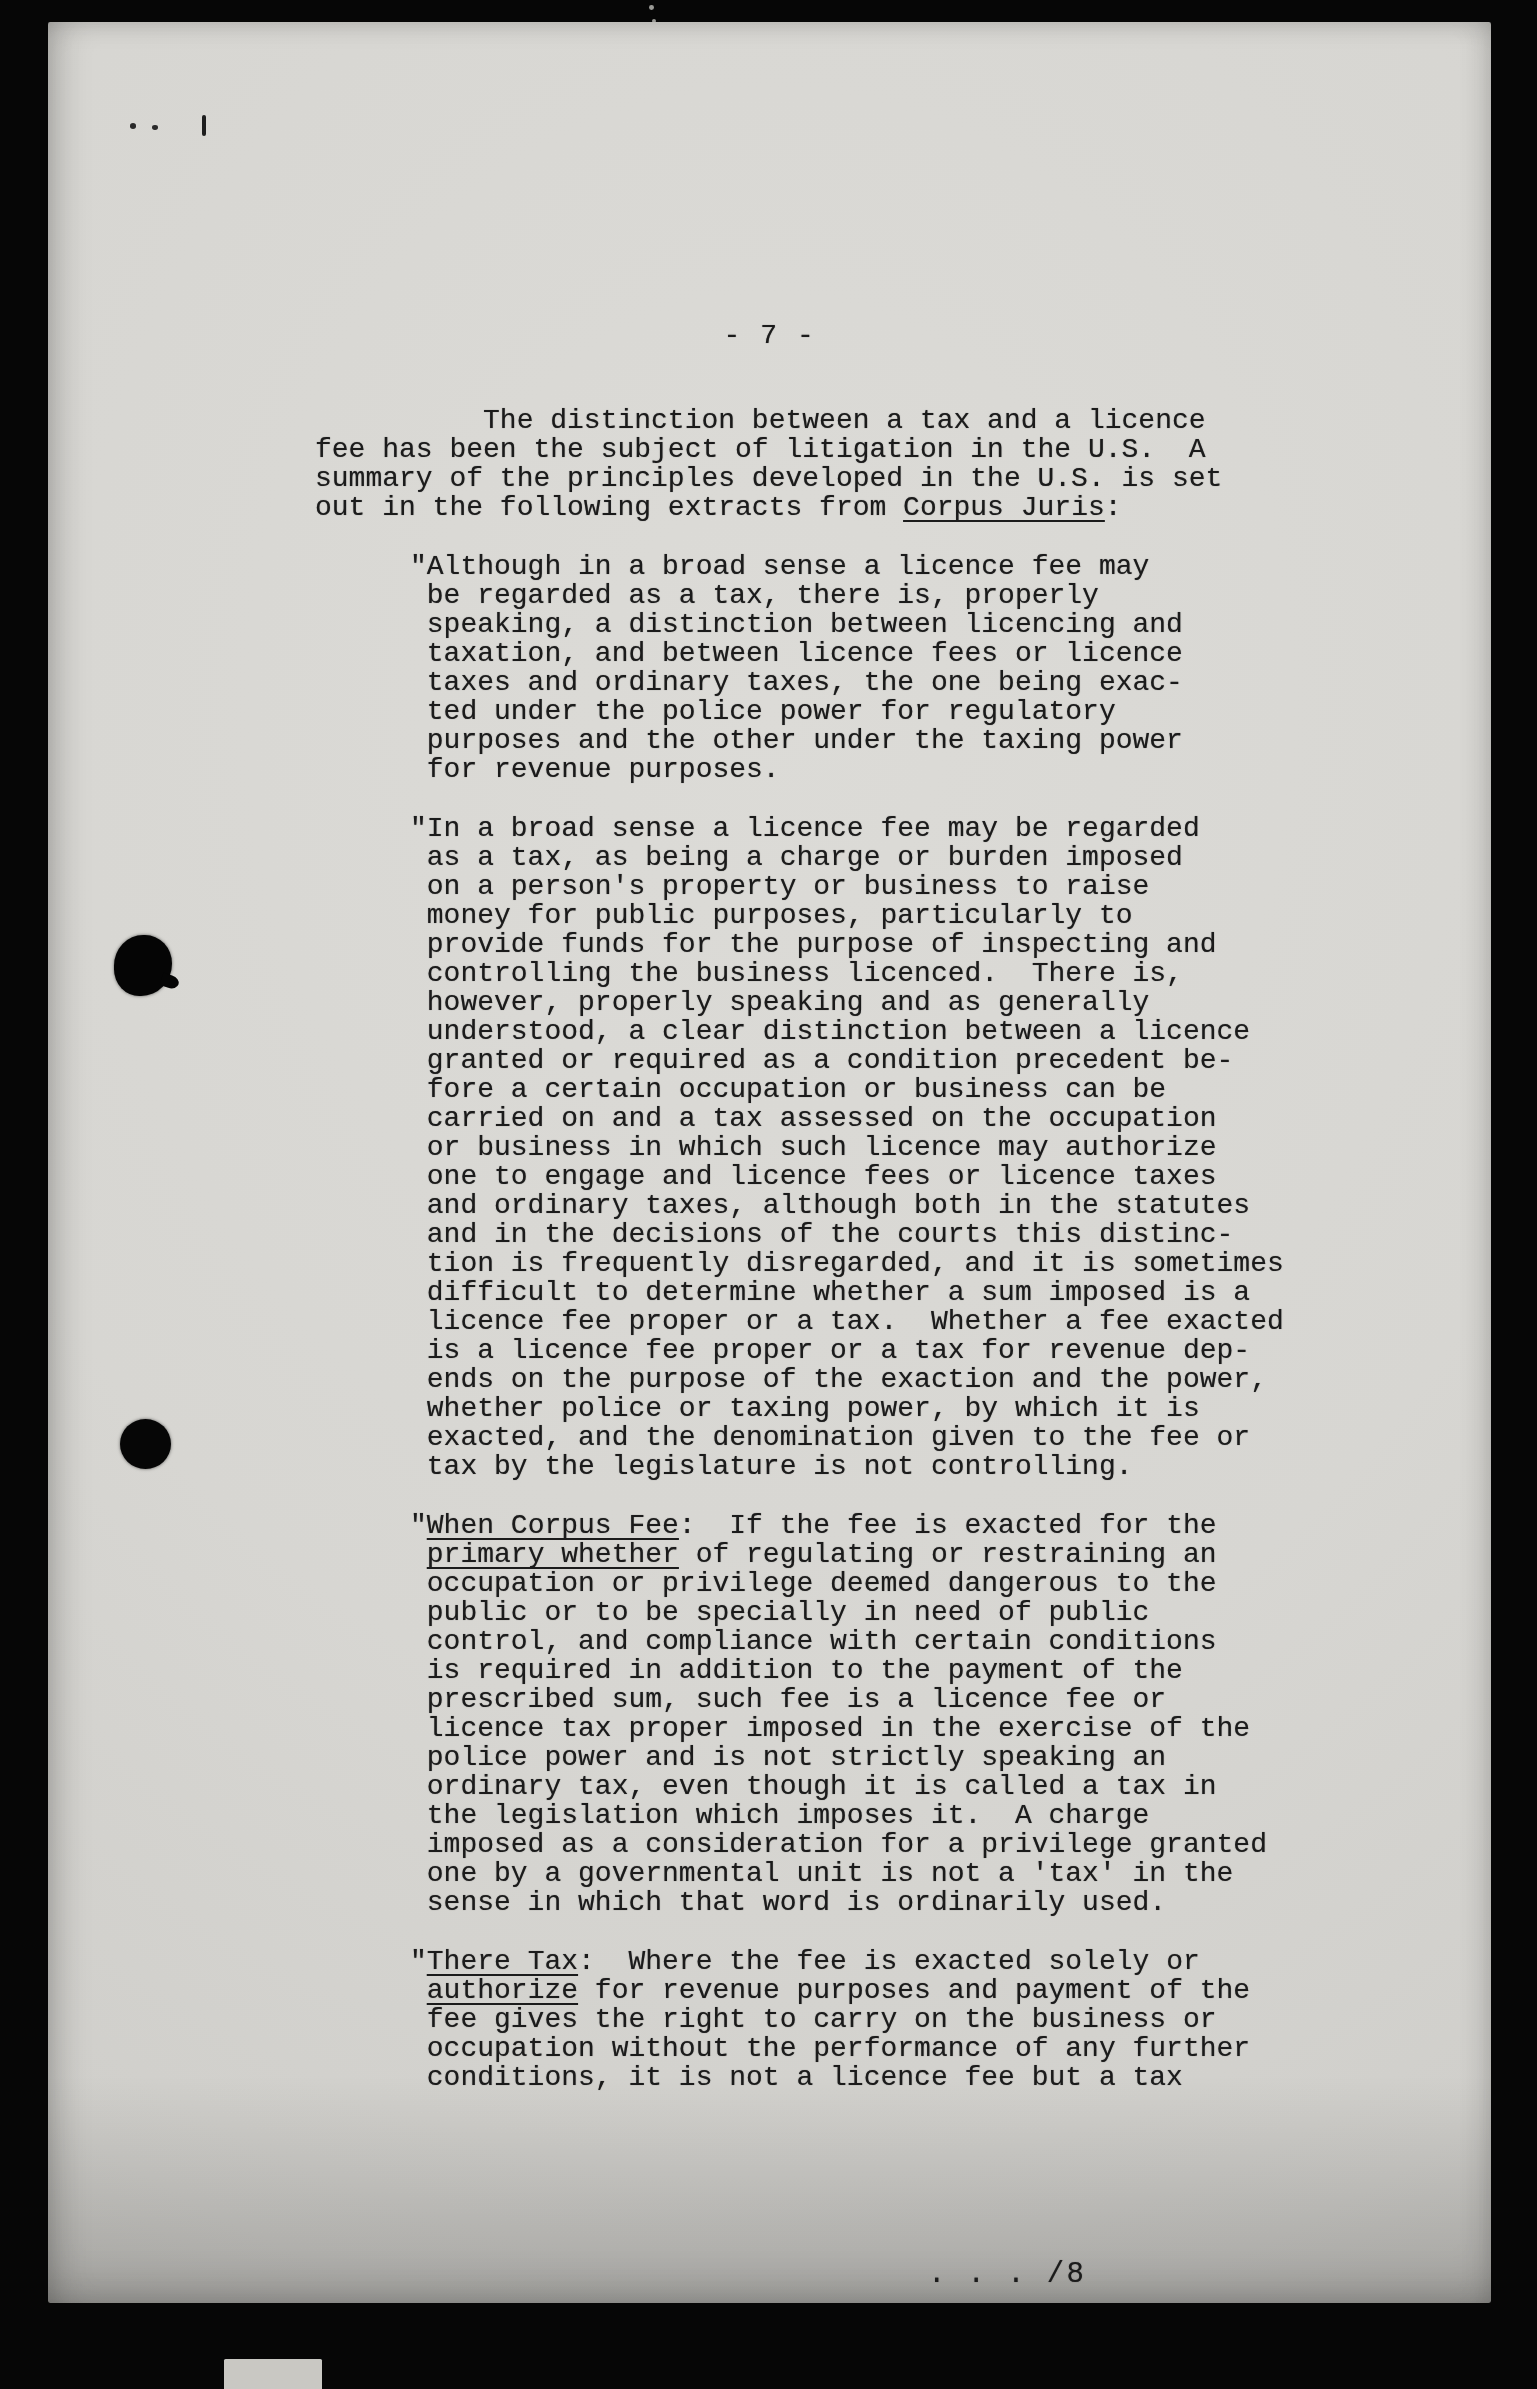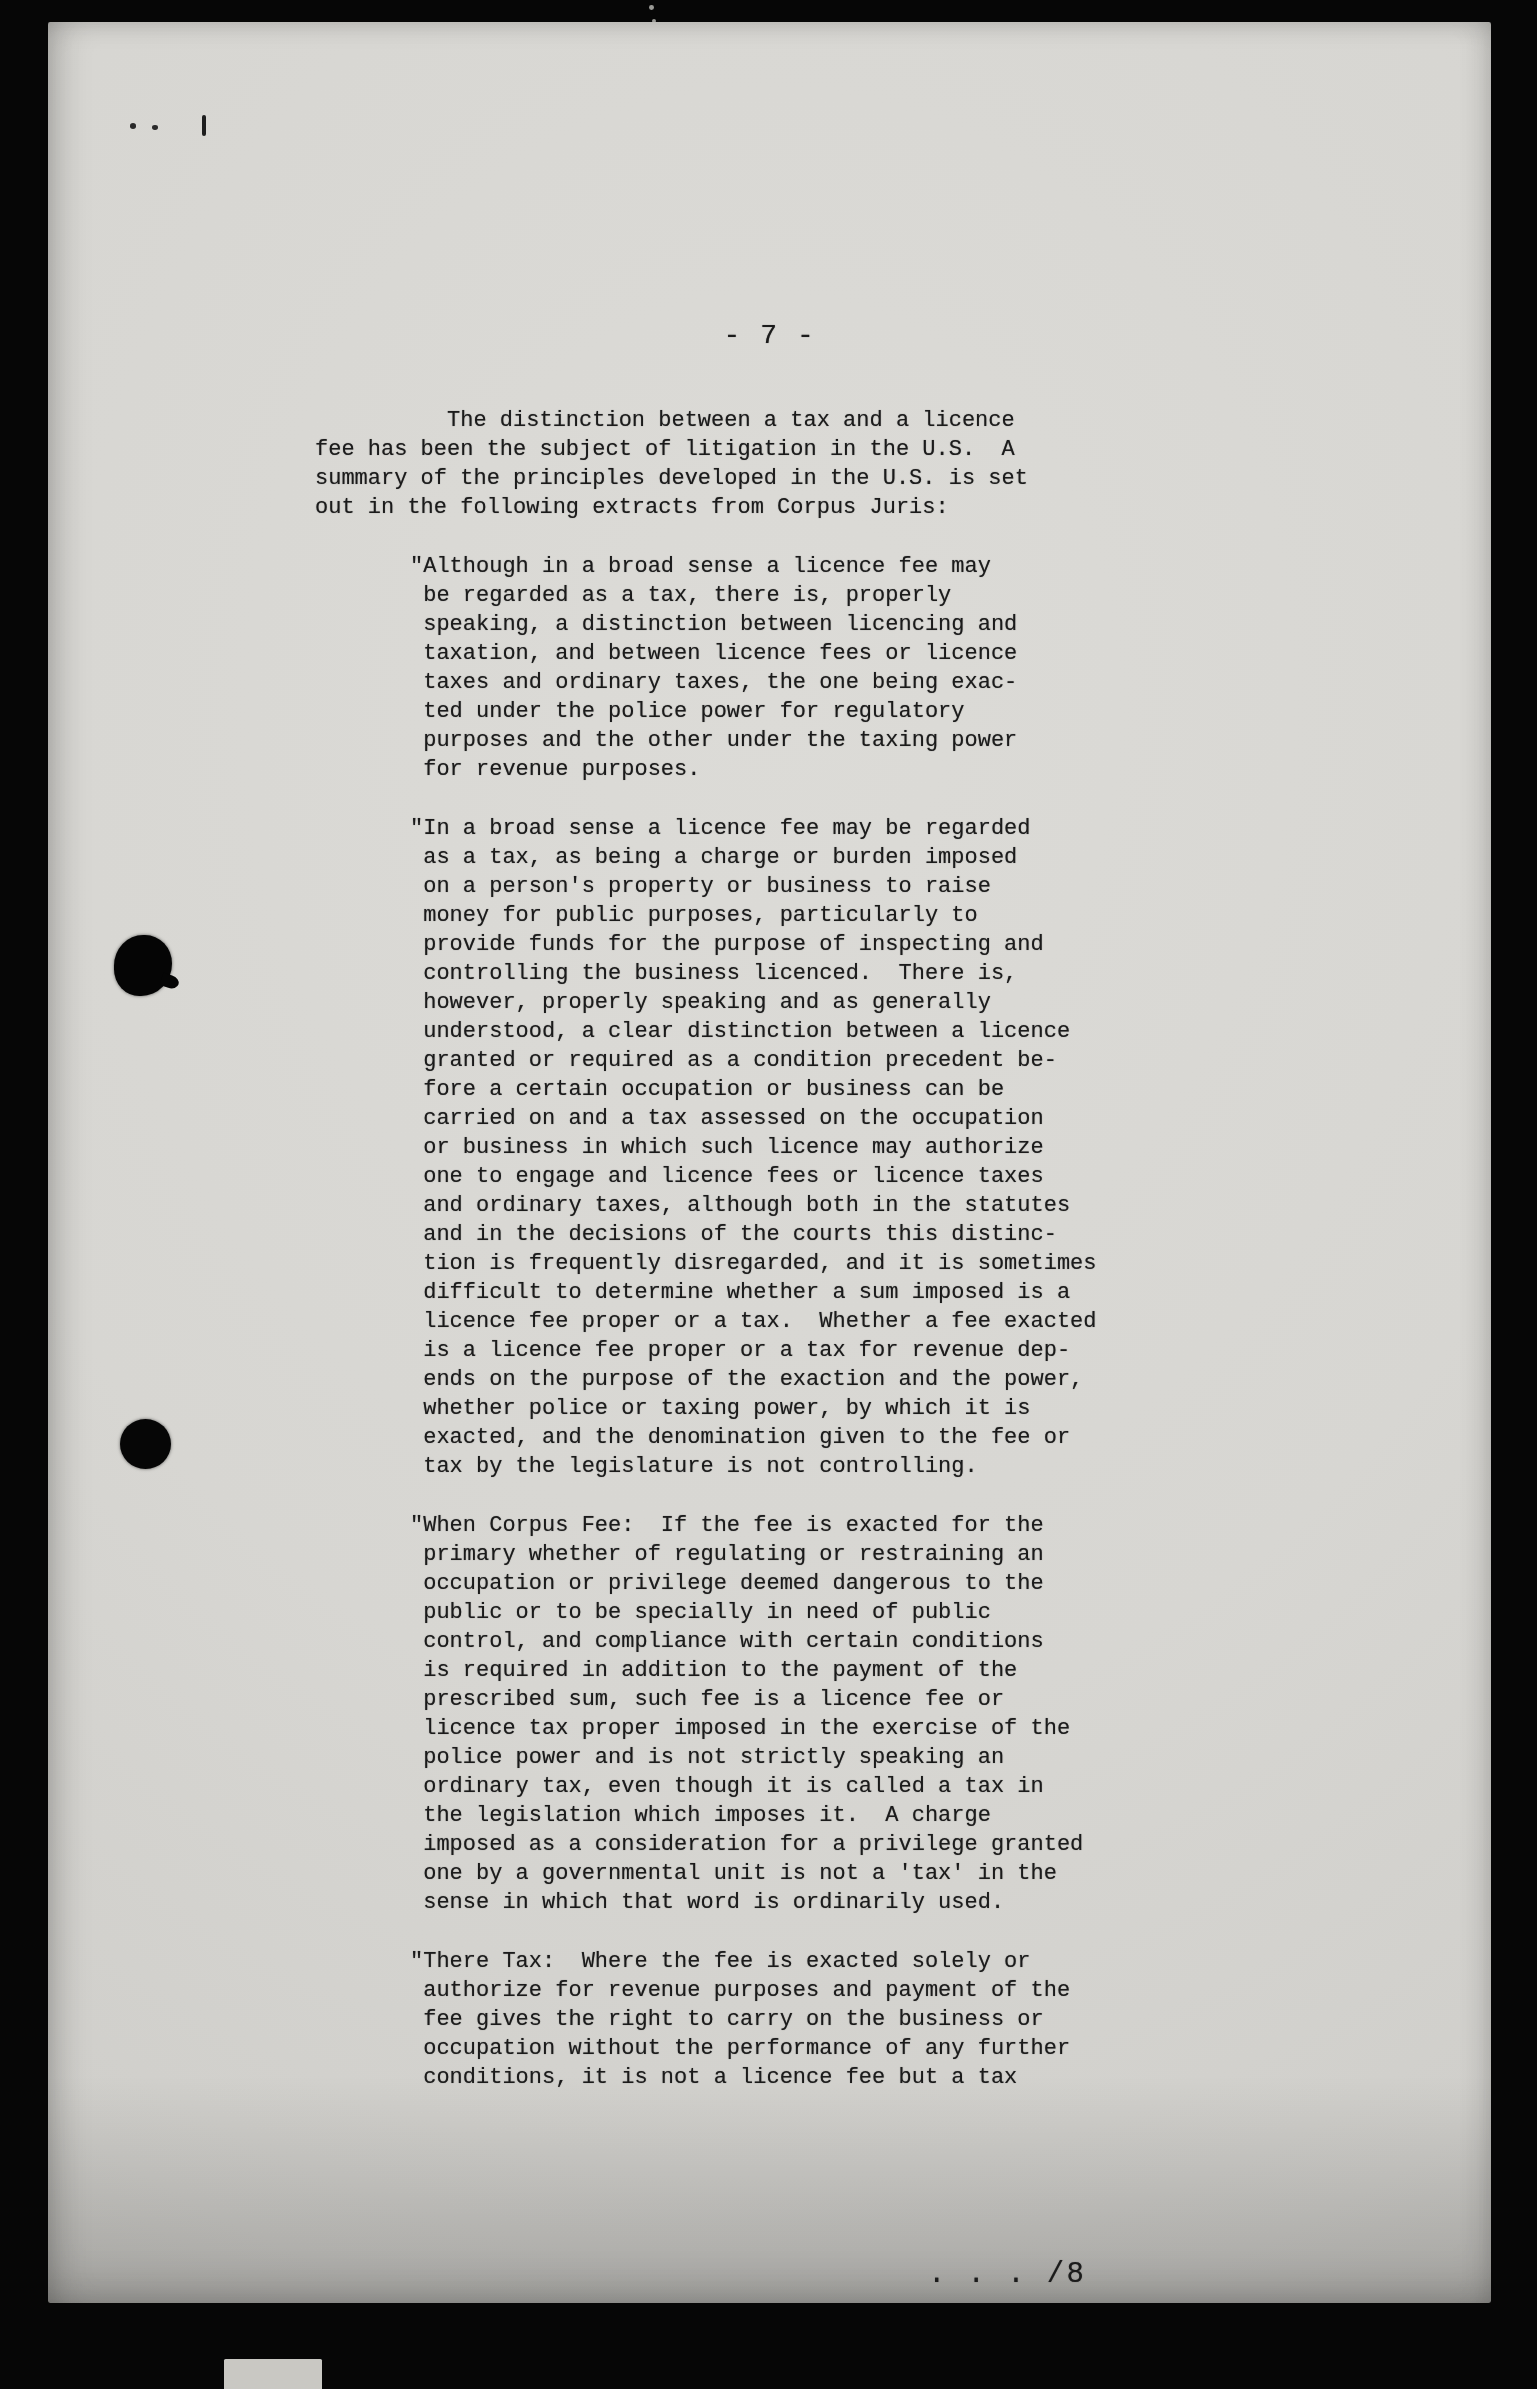--- a/index.html
+++ b/index.html
@@ -30,30 +30,31 @@
       inset 0 14.4px 32px -16px rgba(0,0,0,0.12);
     border-radius: 2.4px;
   }
 
   .doc-flow {
     position: absolute;
     left: 0;
     top: 384px;
     width: 1443px;
     color: #1b1b1b;
-    font-size: 22px;
+    font-size: 28px;
     line-height: 29px;
     text-shadow: 0 0 1px rgba(28,28,28,0.55);
   }
 
   .para { white-space: pre; margin: 0 0 30px 0; }
   .para.body  { margin-left: 267px; }
   .para.quote { margin-left: 362px; }
 
   .u {
+    text-decoration: underline;
     text-decoration-thickness: 2px;
     text-underline-offset: 4.8px;
   }
 
   .page-number {
     position: absolute;
     top: 298px;
     left: 0;
     width: 100%;
     text-align: center;

